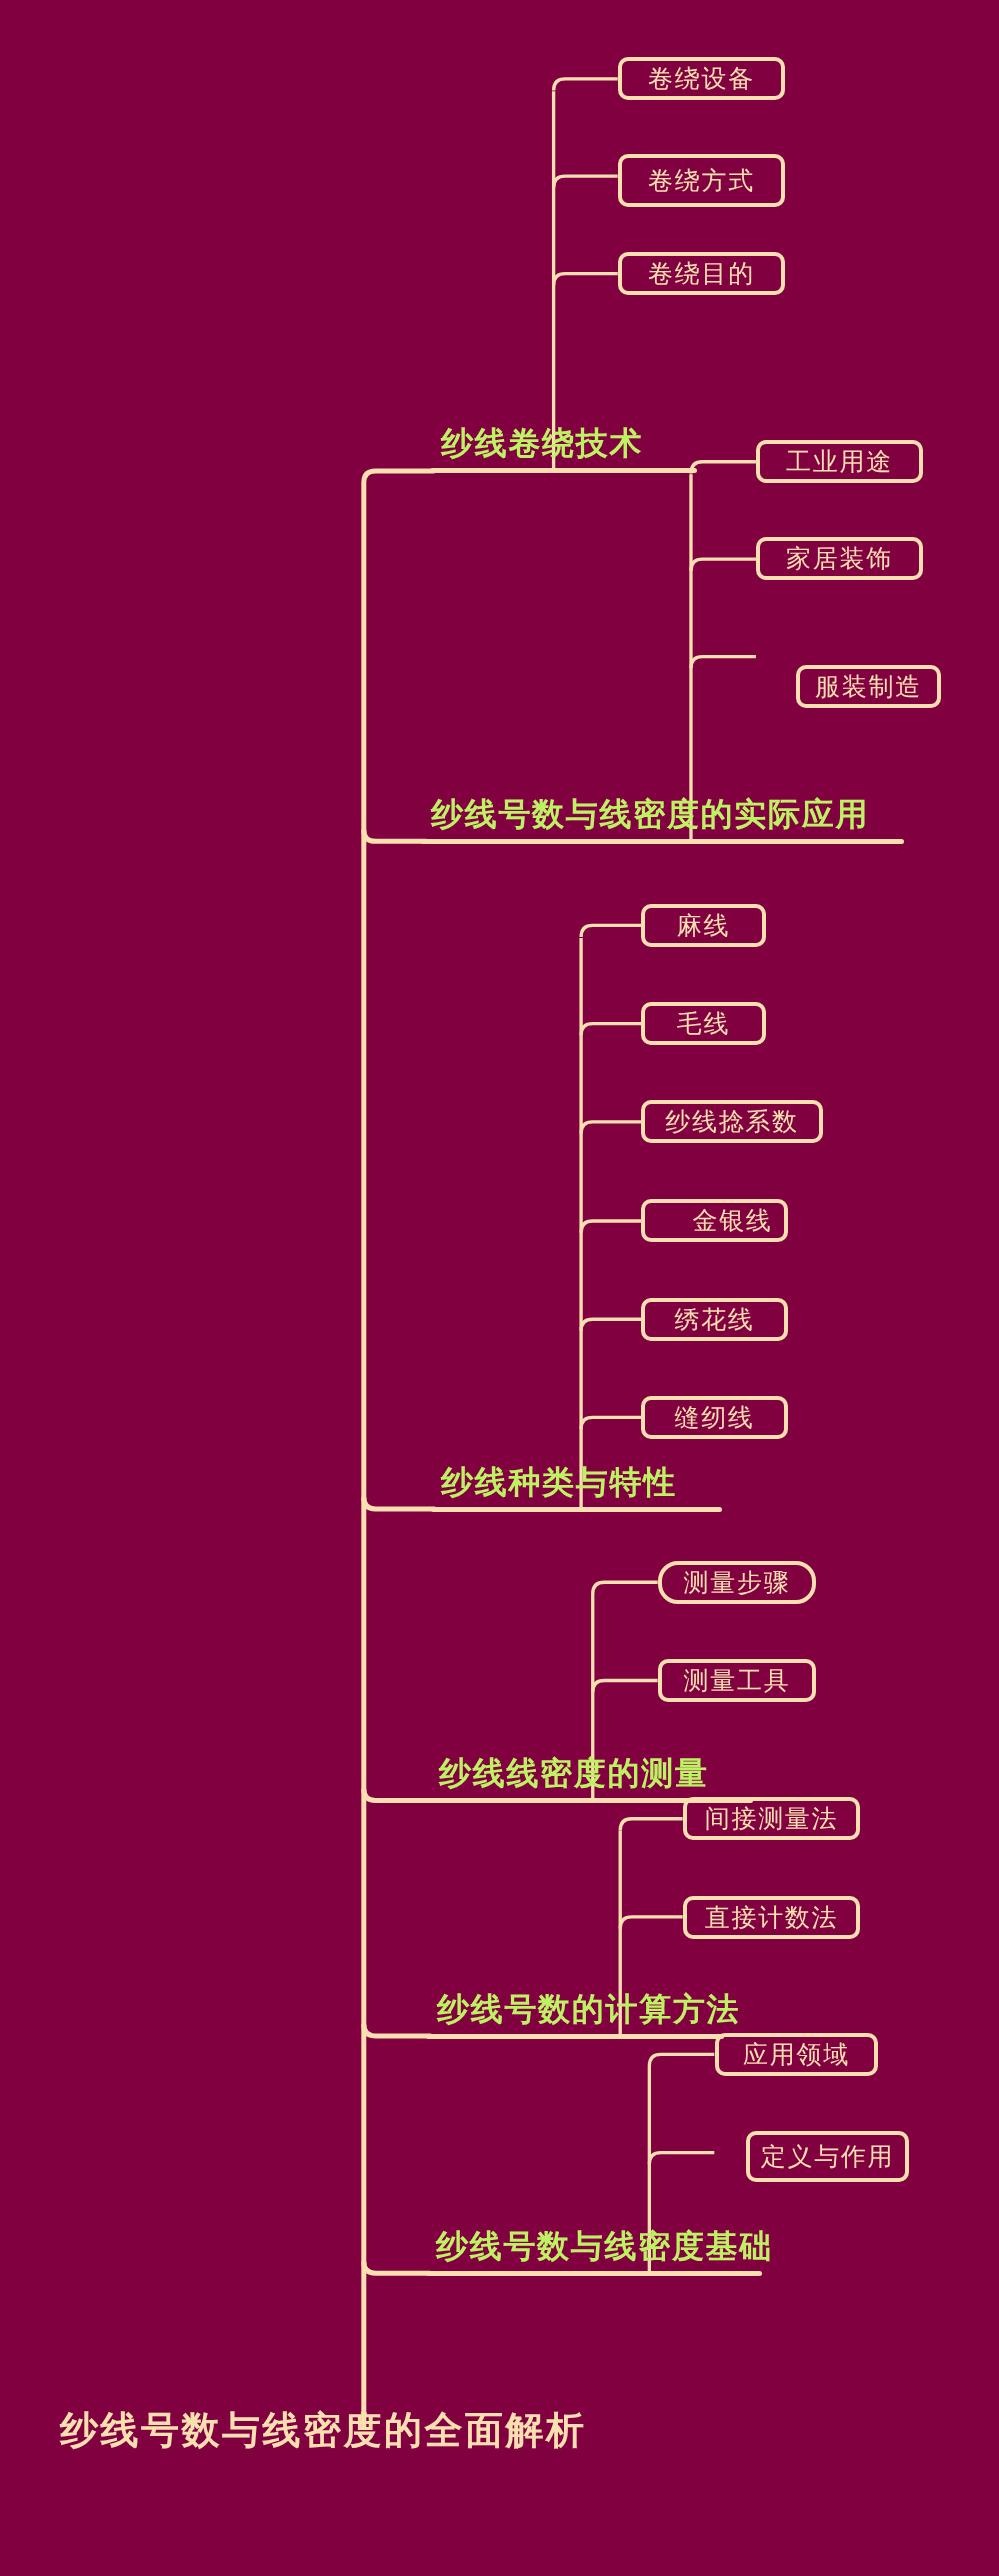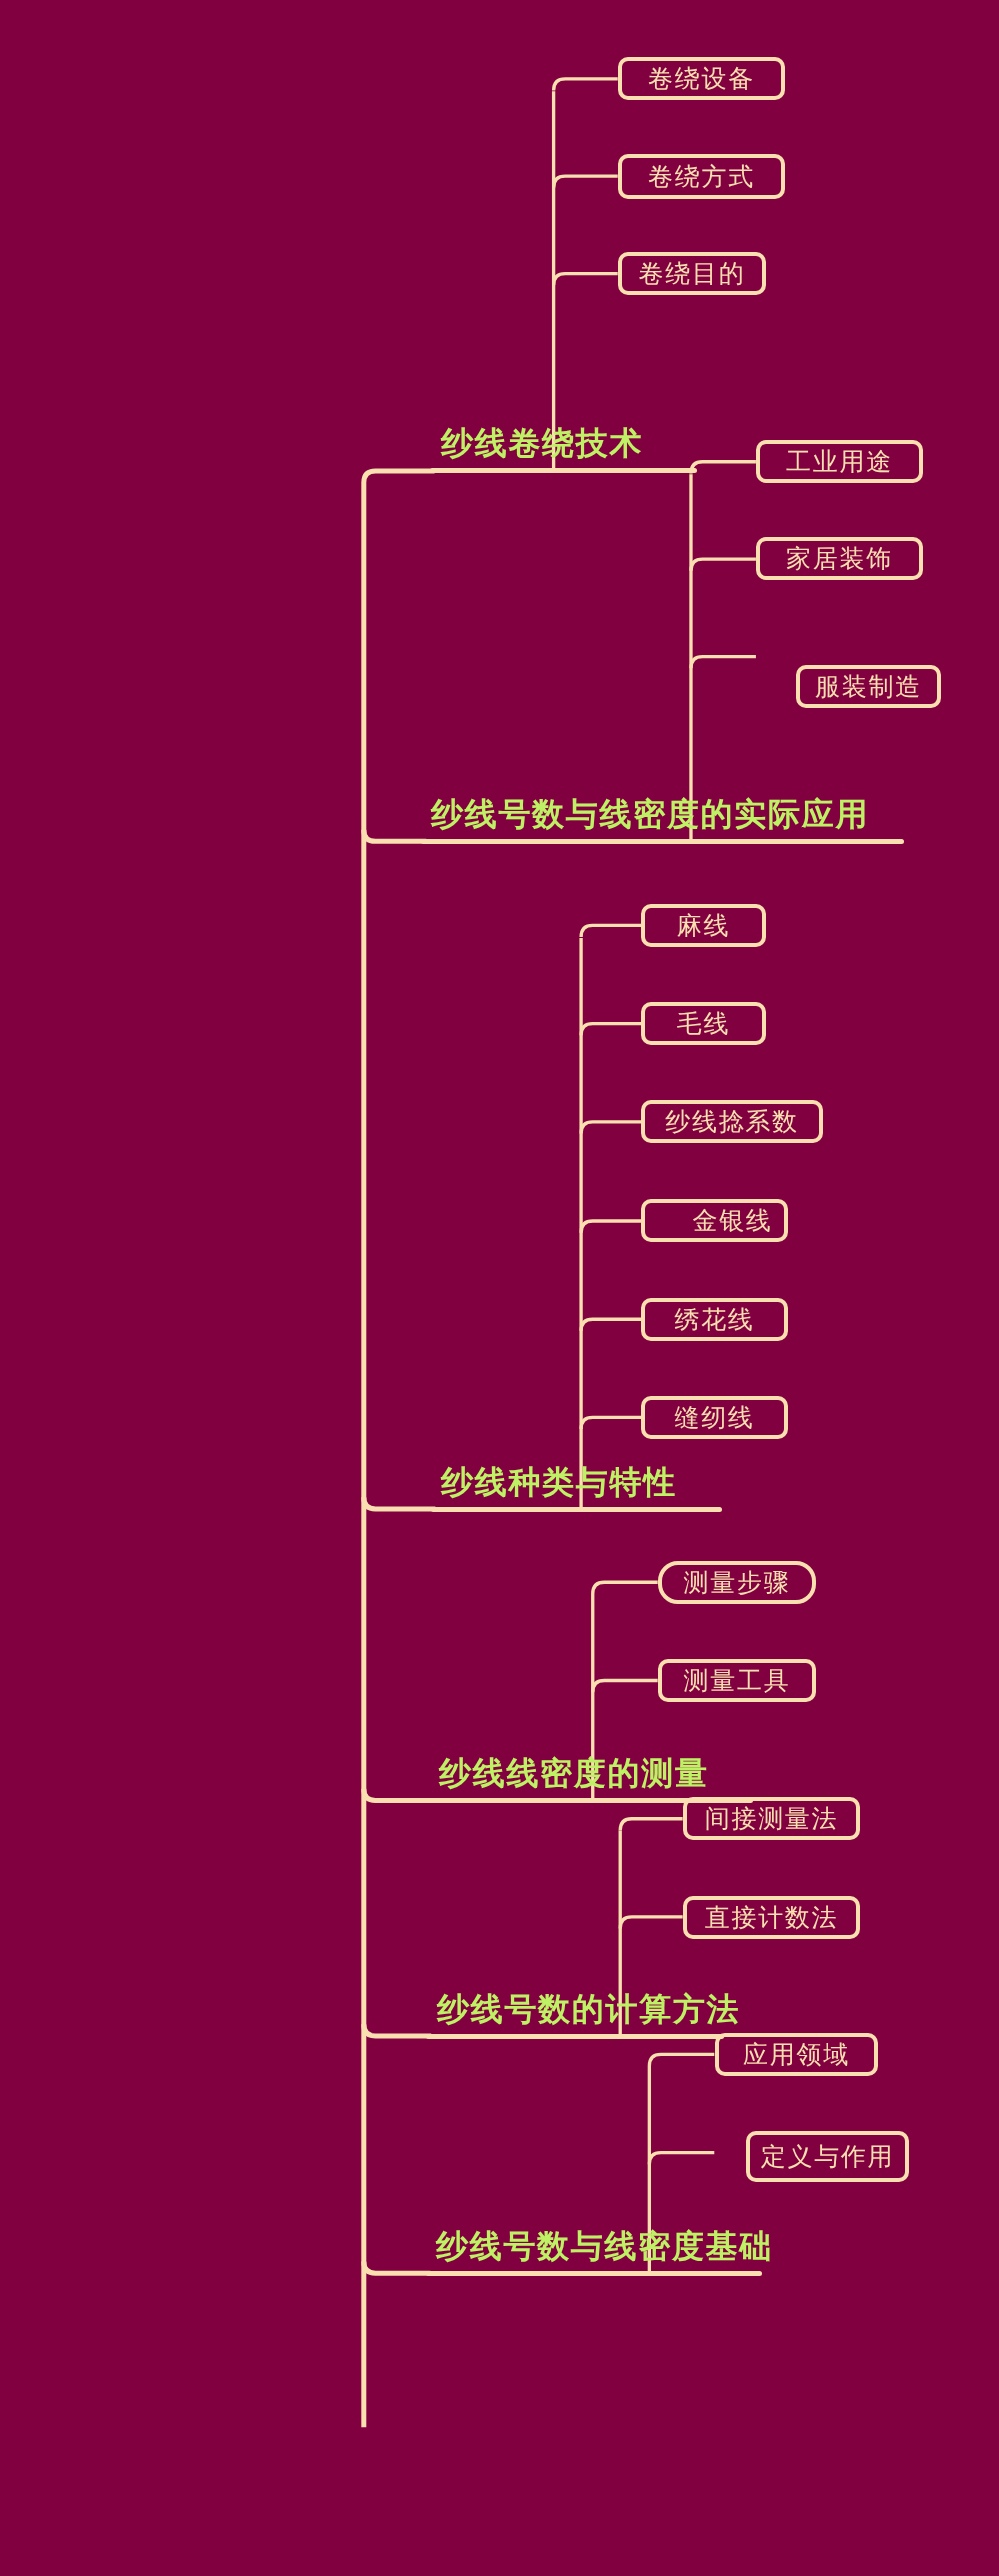--- a/index.html
+++ b/index.html
@@ -83,22 +83,22 @@
       <path d="M 745 2198 Q 745 2184 759 2184 L 820 2184" fill="none" stroke="#FAE0B0" stroke-width="4" stroke-linecap="butt"></path>
       <path d="M 745 2316 Q 745 2302 759 2302 L 820 2302" fill="none" stroke="#FAE0B0" stroke-width="4" stroke-linecap="butt"></path>
       <path d="M 780 2730 L 780 2481" fill="none" stroke="#FAE0B0" stroke-width="4" stroke-linecap="butt"></path>
       <path d="M 780 2481 Q 780 2467 794 2467 L 858 2467" fill="none" stroke="#FAE0B0" stroke-width="4" stroke-linecap="butt"></path>
       <path d="M 780 2599 Q 780 2585 794 2585 L 858 2585" fill="none" stroke="#FAE0B0" stroke-width="4" stroke-linecap="butt"></path>
     </svg>
   <div id="nodes">
       <div class="branch-rule" style="left: 430px; top: 468px; width: 267px;"></div>
       <div class="branch-label" style="left: 441px; top: 427px;">纱线卷绕技术</div>
       <div class="node-box" style="left: 618px; top: 57px; width: 167px; height: 43px;">卷绕设备</div>
-      <div class="node-box" style="left: 618px; top: 154px; width: 167px; height: 45px;">卷绕方式</div>
-      <div class="node-box" style="left: 618px; top: 252px; width: 148px; height: 43px;">卷绕目的</div>
+      <div class="node-box" style="left: 618px; top: 154px; width: 167px; height: 53px;">卷绕方式</div>
+      <div class="node-box" style="left: 618px; top: 252px; width: 167px; height: 43px;">卷绕目的</div>
       <div class="branch-rule" style="left: 421px; top: 839px; width: 483px;"></div>
       <div class="branch-label" style="left: 431px; top: 798px;">纱线号数与线密度的实际应用</div>
       <div class="node-box" style="left: 756px; top: 440px; width: 167px; height: 43px;">工业用途</div>
       <div class="node-box" style="left: 756px; top: 537px; width: 167px; height: 43px;">家居装饰</div>
       <div class="node-box" style="left: 796px; top: 635px; width: 145px; height: 43px; margin-top: 30px;">服装制造</div>
       <div class="branch-rule" style="left: 431px; top: 1507px; width: 291px;"></div>
       <div class="branch-label" style="left: 441px; top: 1466px;">纱线种类与特性</div>
       <div class="node-box" style="left: 641px; top: 904px; width: 125px; height: 43px;">麻线</div>
       <div class="node-box" style="left: 641px; top: 1002px; width: 125px; height: 43px;">毛线</div>
       <div class="node-box" style="left: 641px; top: 1100px; width: 182px; height: 43px;">纱线捻系数</div>
@@ -111,14 +111,15 @@
       <div class="node-box" style="left: 658px; top: 1659px; width: 158px; height: 43px;">测量工具</div>
       <div class="branch-rule" style="left: 426px; top: 2034px; width: 298px;"></div>
       <div class="branch-label" style="left: 437px; top: 1993px;">纱线号数的计算方法</div>
       <div class="node-box" style="left: 683px; top: 1797px; width: 177px; height: 43px;">间接测量法</div>
       <div class="node-box" style="left: 683px; top: 1896px; width: 177px; height: 43px; text-align: right;">直接计数法</div>
       <div class="branch-rule" style="left: 426px; top: 2271px; width: 336px;"></div>
       <div class="branch-label" style="left: 436px; top: 2230px;">纱线号数与线密度基础</div>
       <div class="node-box" style="left: 715px; top: 2033px; width: 163px; height: 43px;">应用领域</div>
       <div class="node-box" style="left: 730px; top: 2131px; width: 163px; height: 51px; margin-left: 16px;">定义与作用</div>
     </div>
+  <div class="root-title" id="root-title" style="left: 60px; top: 2411px;">纱线号数与线密度的全面解析</div>
 </div>
 
 
 </body></html>

